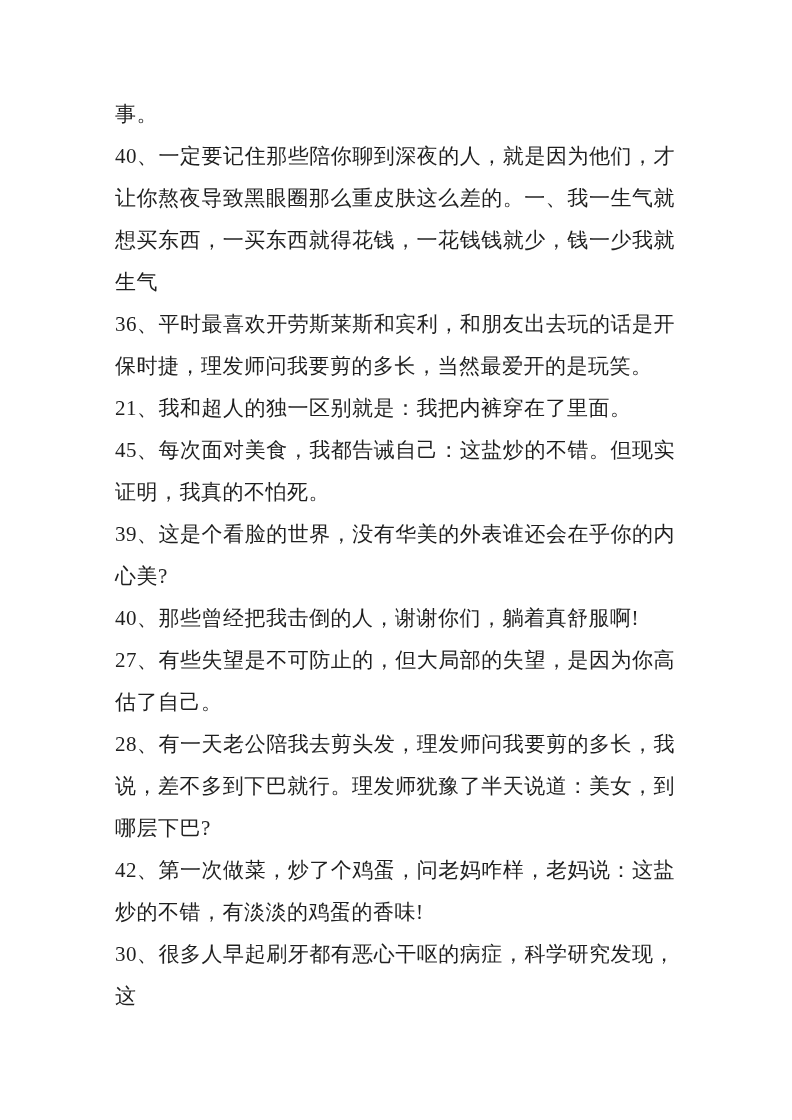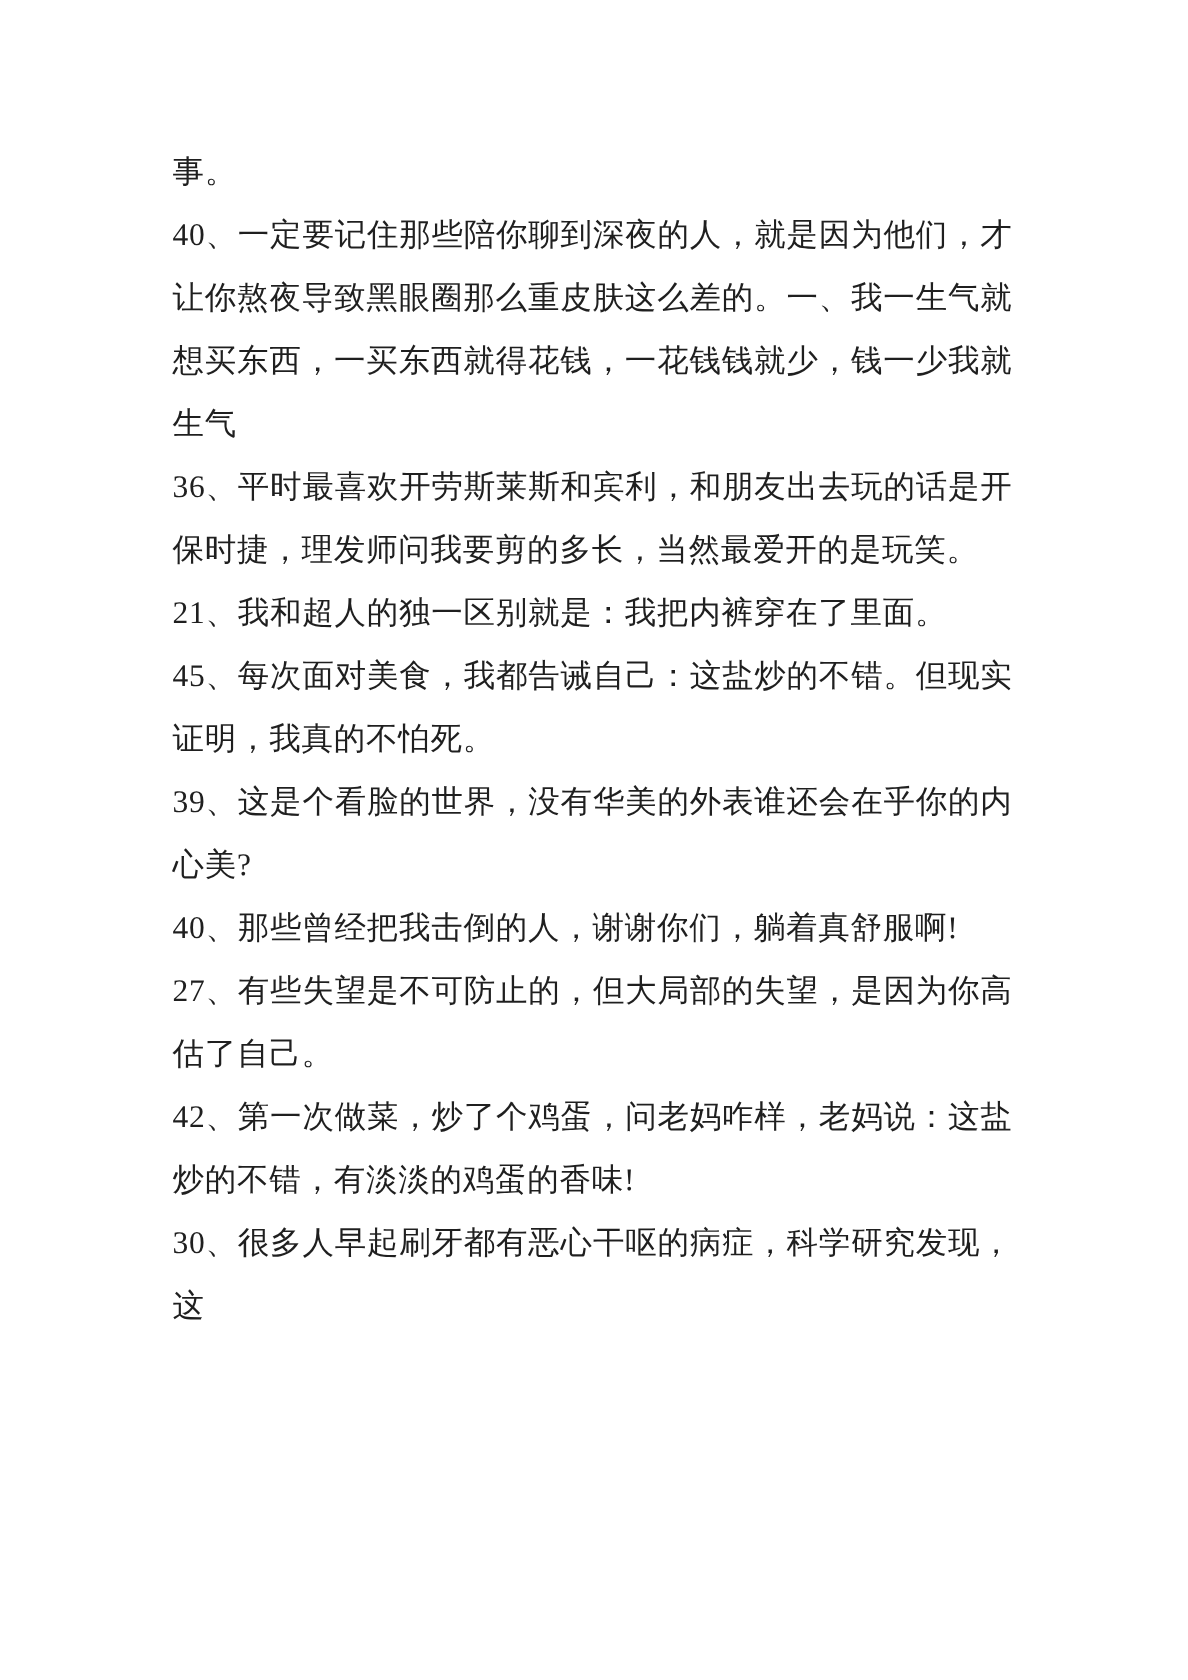--- a/index.html
+++ b/index.html
@@ -53,19 +53,20 @@
     <p><span class="item-number">21、</span><span class="item-text">我和超人的独一区别就是：我把内裤穿在了里面。</span></p>
 
     <p><span class="item-number">45、</span><span class="item-text">每次面对美食，我都告诫自己：这盐炒的不错。但现实证明，我真的不怕死。</span></p>
 
     <p><span class="item-number">39、</span><span class="item-text">这是个看脸的世界，没有华美的外表谁还会在乎你的内心美?</span></p>
 
     <p><span class="item-number">40、</span><span class="item-text">那些曾经把我击倒的人，谢谢你们，躺着真舒服啊!</span></p>
 
     <p><span class="item-number">27、</span><span class="item-text">有些失望是不可防止的，但大局部的失望，是因为你高估了自己。</span></p>
 
+    <p><span class="item-number">28、</span><span class="item-text">有一天老公陪我去剪头发，理发师问我要剪的多长，我说，差不多到下巴就行。理发师犹豫了半天说道：美女，到哪层下巴?</span></p>
 
     <p><span class="item-number">42、</span><span class="item-text">第一次做菜，炒了个鸡蛋，问老妈咋样，老妈说：这盐炒的不错，有淡淡的鸡蛋的香味!</span></p>
 
     <p><span class="item-number">30、</span><span class="item-text">很多人早起刷牙都有恶心干呕的病症，科学研究发现，这</span></p>
 
   </div>
 </div>
 
 </body></html>

